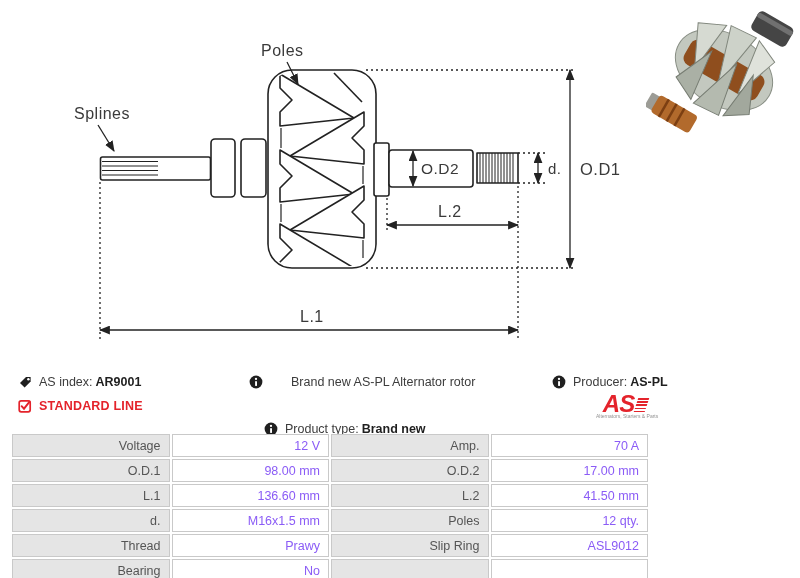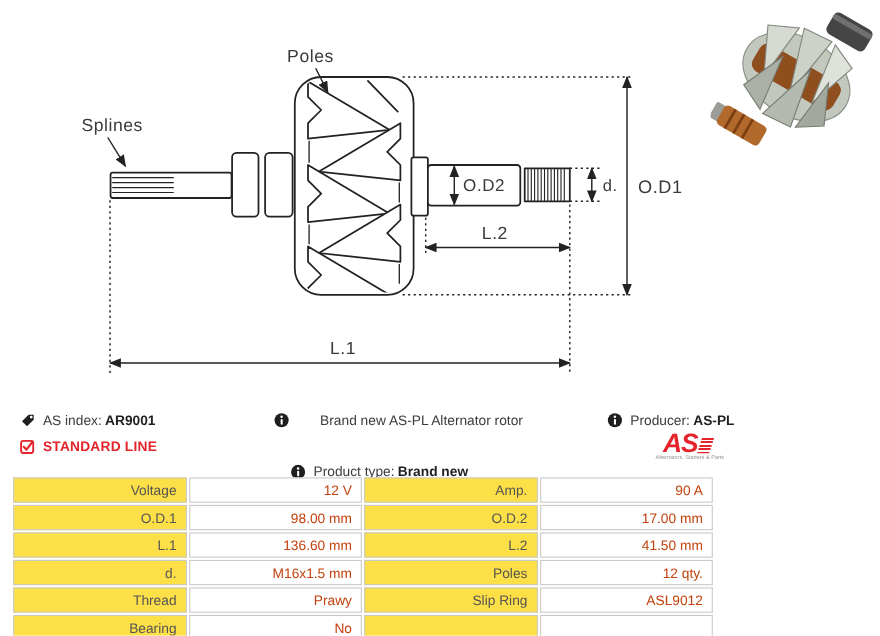--- a/index.html
+++ b/index.html
@@ -18,22 +18,22 @@
   .as-mark .as-txt{color:#e4232b;font-style:italic;font-weight:800;font-size:24px;
                    letter-spacing:-1px;line-height:16px;}
   .as-mark .as-flag{display:inline-block;width:11px;height:14px;margin-left:2px;
                     transform:skewX(-18deg);
                     background:repeating-linear-gradient(180deg,#e4232b 0 1.6px,#fff 1.6px 3.2px);}
   .as-tagline{font-size:5px;color:#939393;margin-top:2px;white-space:nowrap;}
   
   table.specs{position:absolute;left:10px;top:432px;width:640px;table-layout:fixed;
               border-collapse:separate;border-spacing:2px;font-size:12.5px;}
   table.specs td{border:1px solid #c9c9c9;height:19px;padding:1px 8px 1px 2px;
-                 text-align:right;background:#fff;color:#c2410c;overflow:hidden;}
-  table.specs td.lbl{background:#fde047;color:#555;}
+                 text-align:right;background:#fff;color:#8b5cf6;overflow:hidden;}
+  table.specs td.lbl{background:#e5e5e5;color:#555;}
 </style>
 </head>
 <body>
 
 <div class="stage">
 
   <svg class="diagram" width="800" height="368" viewBox="0 0 800 368">
     <defs>
       <marker id="ah" viewBox="0 0 10 8" refX="9" refY="4" markerWidth="11" markerHeight="9" orient="auto-start-reverse" markerUnits="userSpaceOnUse">
         <path d="M0,0 L10,4 L0,8 Z" fill="#222"></path>
@@ -208,21 +208,21 @@
         <col style="width:25%">
         <col style="width:25%">
         <col style="width:25%">
         <col style="width:25%">
       </colgroup>
     <tbody>
       <tr>
         <td class="lbl">Voltage</td>
         <td>12 V</td>
         <td class="lbl">Amp.</td>
-        <td>90 A</td>
+        <td>70 A</td>
       </tr>
       <tr>
         <td class="lbl">O.D.1</td>
         <td>98.00 mm</td>
         <td class="lbl">O.D.2</td>
         <td>17.00 mm</td>
       </tr>
       <tr>
         <td class="lbl">L.1</td>
         <td>136.60 mm</td>

